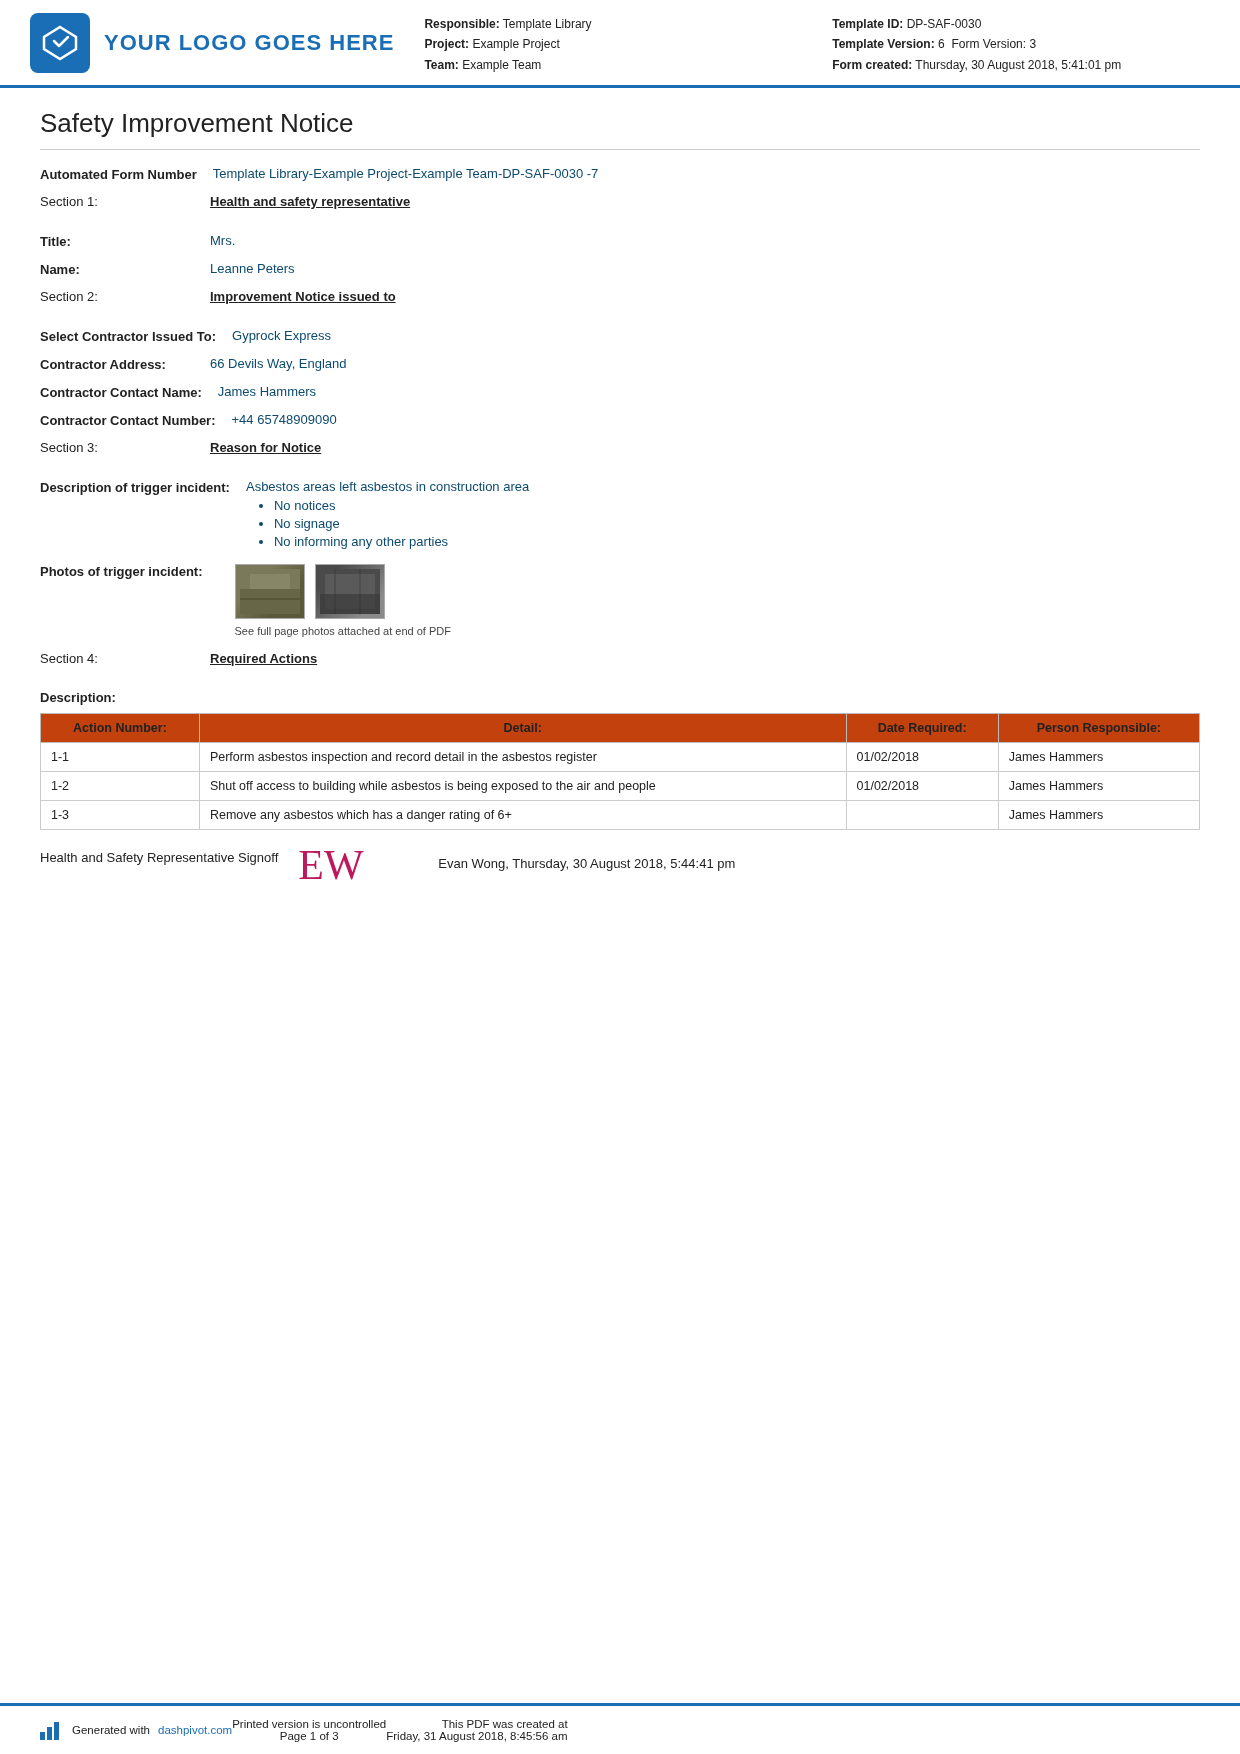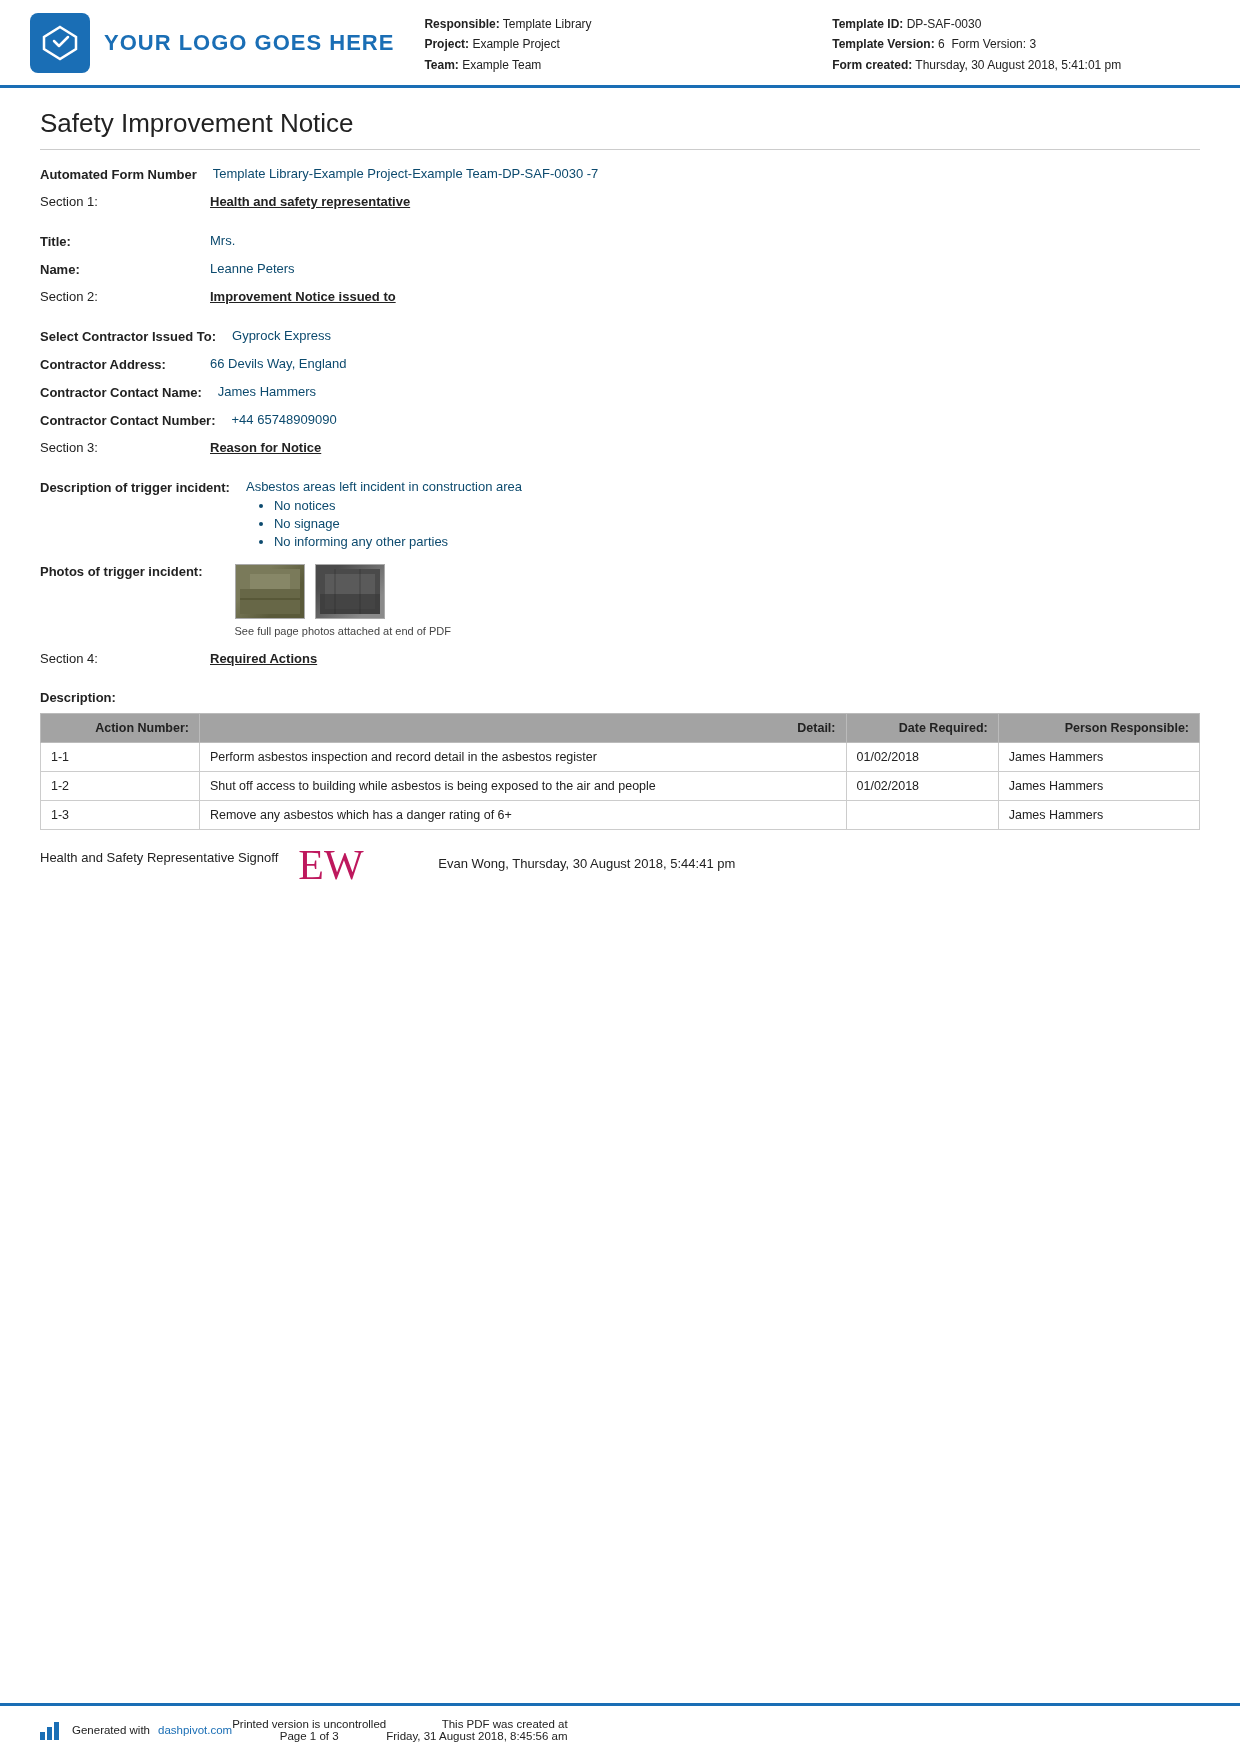--- a/index.html
+++ b/index.html
@@ -180,24 +180,24 @@
       font-weight: bold;
       font-size: 13px;
       margin-bottom: 8px;
     }
     .actions-table {
       width: 100%;
       border-collapse: collapse;
       font-size: 12.5px;
     }
     .actions-table th {
-      background: #a3a3a3;
+      background: #c2410c;
       border: 1px solid #bbb;
       padding: 7px 10px;
-      text-align: right;
+      text-align: center;
       font-weight: bold;
     }
     .actions-table td {
       border: 1px solid #ccc;
       padding: 7px 10px;
       vertical-align: top;
     }
     
     .signoff-row {
       display: flex;
@@ -369,21 +369,21 @@
     <div class="section-header">
       <div class="section-label">Section 3:</div>
       <div class="section-value">Reason for Notice</div>
     </div>
 
     <div class="spacer-sm"></div>
 
     <div class="field-row">
       <div class="field-label">Description of trigger incident:</div>
       <div class="field-value">
-        <span>Asbestos areas left incident in construction area</span>
+        <span>Asbestos areas left asbestos in construction area</span>
         <ul class="bullet-list">
           <li>No notices</li>
           <li>No signage</li>
           <li>No informing any other parties</li>
         </ul>
       </div>
     </div>
 
     <div class="photos-row">
       <div class="photos-label">Photos of trigger incident:</div>

